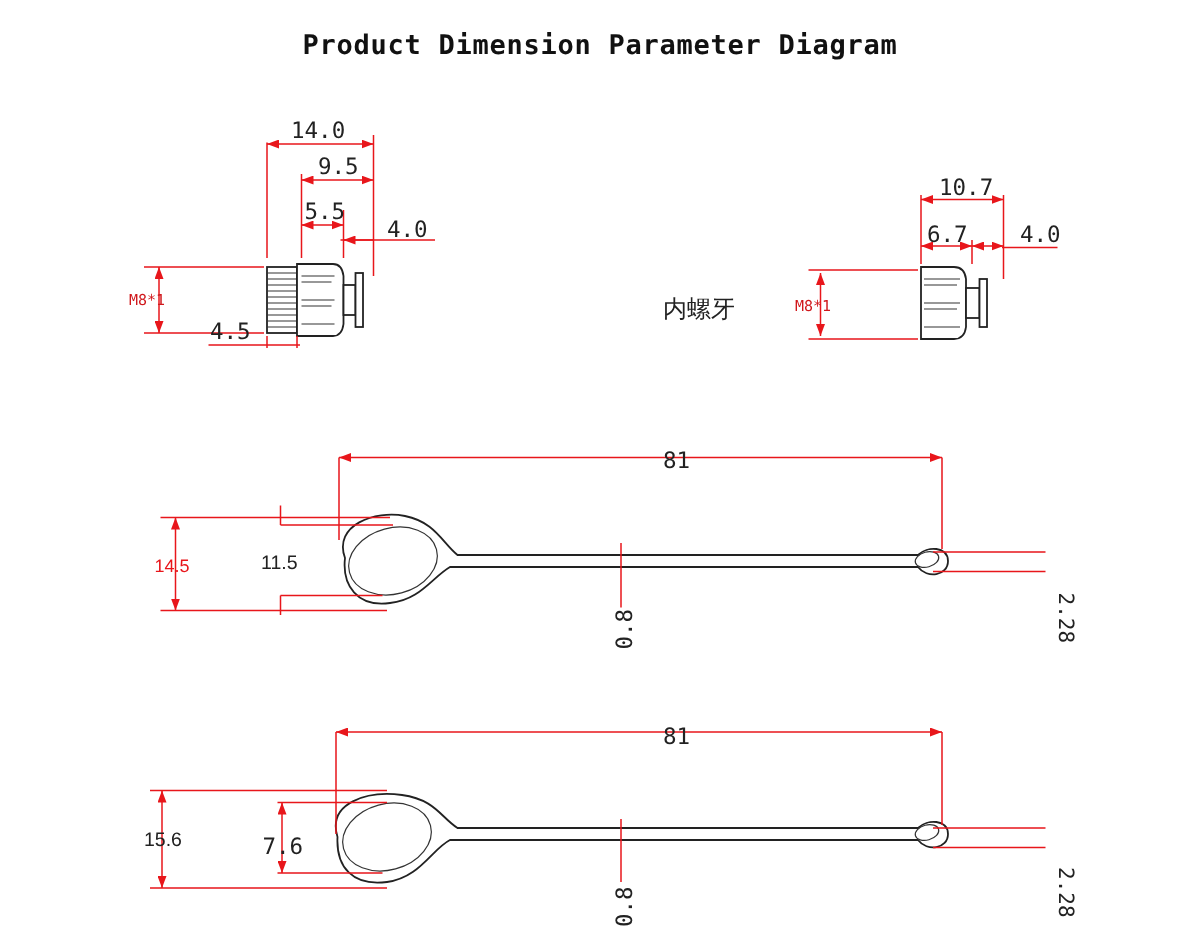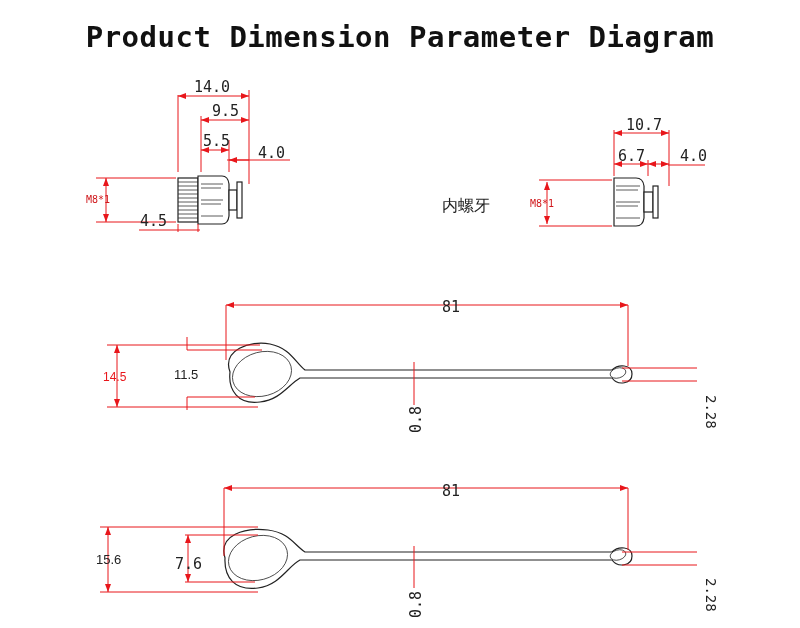--- a/index.html
+++ b/index.html
@@ -1,17 +1,17 @@
 <!DOCTYPE html>
 <html><head>
 <meta charset="utf-8">
 <style>
   html, body { margin:0; padding:0; background:#ffffff; }
   body { width:800px; height:628px; position:relative; overflow:hidden; font-family:"DejaVu Sans Mono", monospace; }
-  #title { position:absolute; left:0; top:20px; width:800px; text-align:center; font-family:"DejaVu Sans Mono", monospace; font-size:29px; font-weight:bold; color:#111; letter-spacing:0.5px; }
+  #title { position:absolute; left:0; top:20px; width:800px; text-align:center; font-family:"DejaVu Sans Mono", monospace; font-size:18px; font-weight:bold; color:#111; letter-spacing:0.5px; }
   svg { position:absolute; left:0; top:0; }
   .dim { stroke:#e8161b; stroke-width:1; fill:none; }
   .part { stroke:#222; stroke-width:1.2; fill:#fff; }
   .partthin { stroke:#333; stroke-width:0.8; fill:none; }
   .lbl { font-family:"DejaVu Sans Mono", monospace; font-size:15px; fill:#222; }
   .lbl-red { font-family:"DejaVu Sans Mono", monospace; font-size:10px; fill:#d0181c; }
   .lbl-red14 { font-family:"Liberation Sans", sans-serif; font-size:12px; fill:#e8161b; }
   .lbl-sm { font-family:"Liberation Sans", sans-serif; font-size:13px; fill:#222; }
   .lbl-cn { font-family:"DejaVu Sans", sans-serif; font-size:16px; fill:#222; }
 </style>

